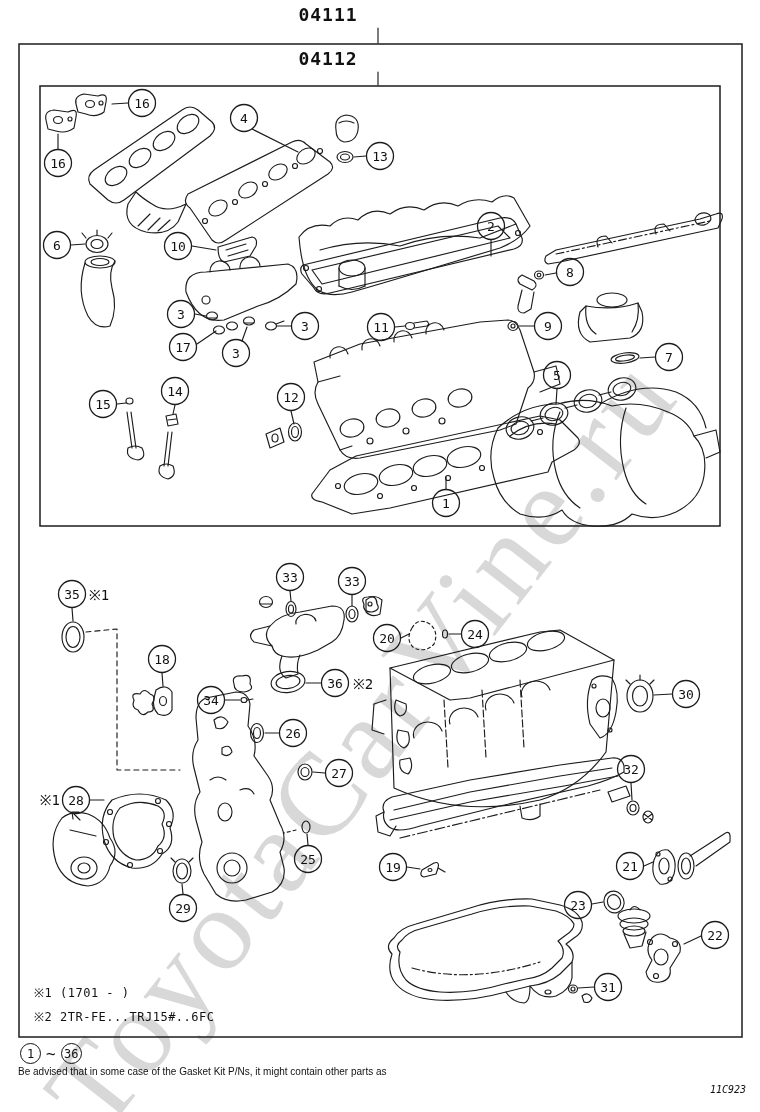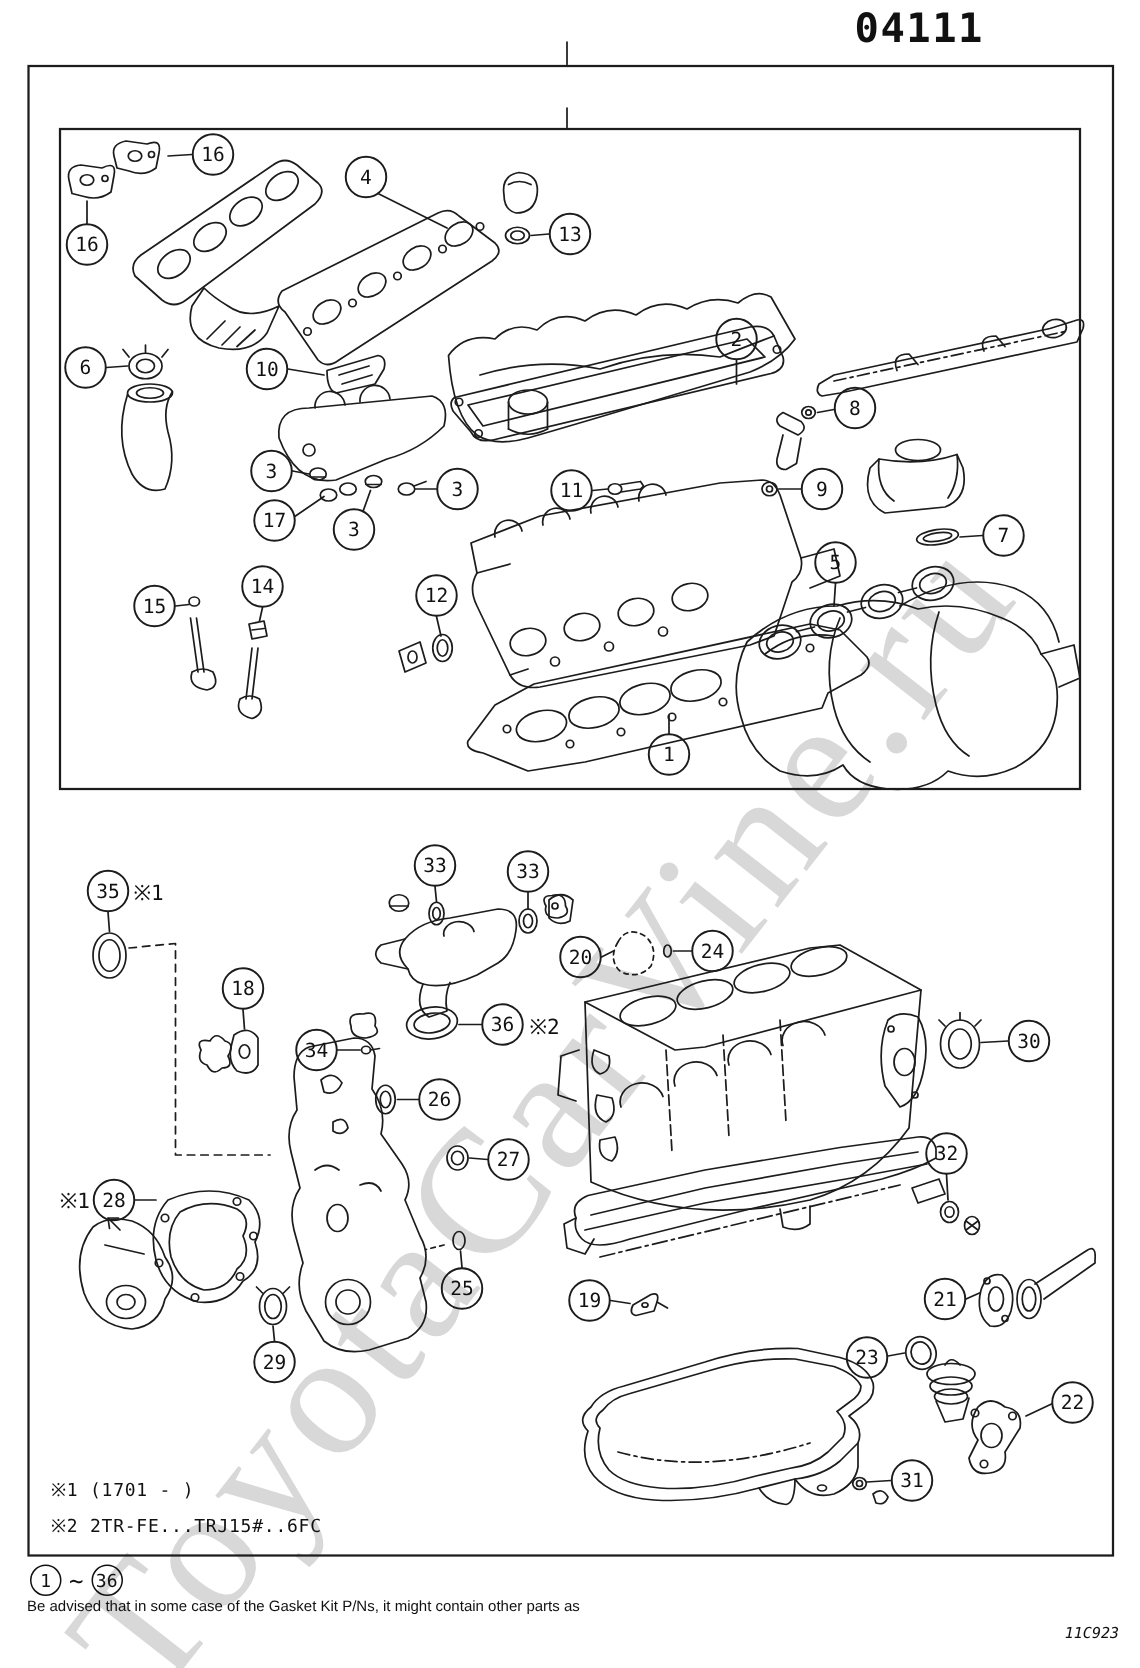--- a/index.html
+++ b/index.html
@@ -7,42 +7,43 @@
         font-family:"DejaVu Sans Mono","Liberation Mono",monospace;color:#111;}
   .watermark{position:absolute;left:18px;top:1072px;transform:rotate(-52deg);transform-origin:0 0;
              font-family:"Liberation Serif",serif;font-size:118px;letter-spacing:6px;
              color:#d8d8d8;white-space:nowrap;z-index:0;user-select:none;}
   svg.art{position:absolute;left:0;top:0;z-index:1;}
   .ln{stroke:#1c1c1c;stroke-width:1.15;fill:none;stroke-linecap:round;stroke-linejoin:round;}
   .bd{stroke:#1c1c1c;stroke-width:1.5;fill:none;}
   .co{stroke:#1c1c1c;stroke-width:1.3;fill:none;}
   .ct{font:13px "DejaVu Sans Mono","Liberation Mono",monospace;fill:#111;text-anchor:middle;}
   .mk{font:14px "DejaVu Sans Mono","Liberation Mono",monospace;fill:#111;}
-  .hd{position:absolute;left:0;width:656px;text-align:right;z-index:2;
-      font-size:27px;font-weight:700;letter-spacing:1px;}
+  .hd{position:absolute;left:0;width:656px;text-align:center;z-index:2;
+      font-size:18px;font-weight:700;letter-spacing:1px;}
   .t1{top:4px;} .t2{top:48px;}
   .fnote{position:absolute;z-index:2;font-size:12px;letter-spacing:0.5px;}
   .n1{left:34px;top:984px;} .n2{left:34px;top:1008px;}
   .legend{position:absolute;left:20px;top:1043px;z-index:2;display:flex;align-items:center;gap:5px;
           font-size:16px;}
   .circ{display:inline-flex;align-items:center;justify-content:center;height:21px;min-width:21px;
         border:1.3px solid #111;border-radius:50%;font-size:12px;box-sizing:border-box;}
   .adv{position:absolute;left:18px;z-index:2;font-family:"Liberation Sans",sans-serif;
        font-size:10px;white-space:nowrap;}
   .a1{top:1066px;} .a2{top:1088px;}
   .code{position:absolute;right:14px;top:1084px;z-index:2;font-size:10px;font-style:italic;}
 </style>
 </head>
 <body>
 
 <div class="page">
 
   <div class="watermark">ToyotaCarVine.ru</div>
 
   <div class="hd t1">04111</div>
+  <div class="hd t2">04112</div>
 
   <svg class="art" width="760" height="1112" viewBox="0 0 760 1112">
 
     <rect class="bd" x="19" y="44" width="723" height="993"></rect>
     <rect class="bd" x="40" y="86" width="680" height="440"></rect>
     <path class="ln" d="M378,28 V43 M378,72 V85"></path>
 
     <g>
       <path class="ln" d="M46,120 Q44,111 54,110 L68,112 Q78,107 76,117 L74,128 Q66,134 56,131 L48,129 Z"></path>
       <ellipse class="ln" cx="58" cy="120" rx="4.5" ry="3.5"></ellipse>

